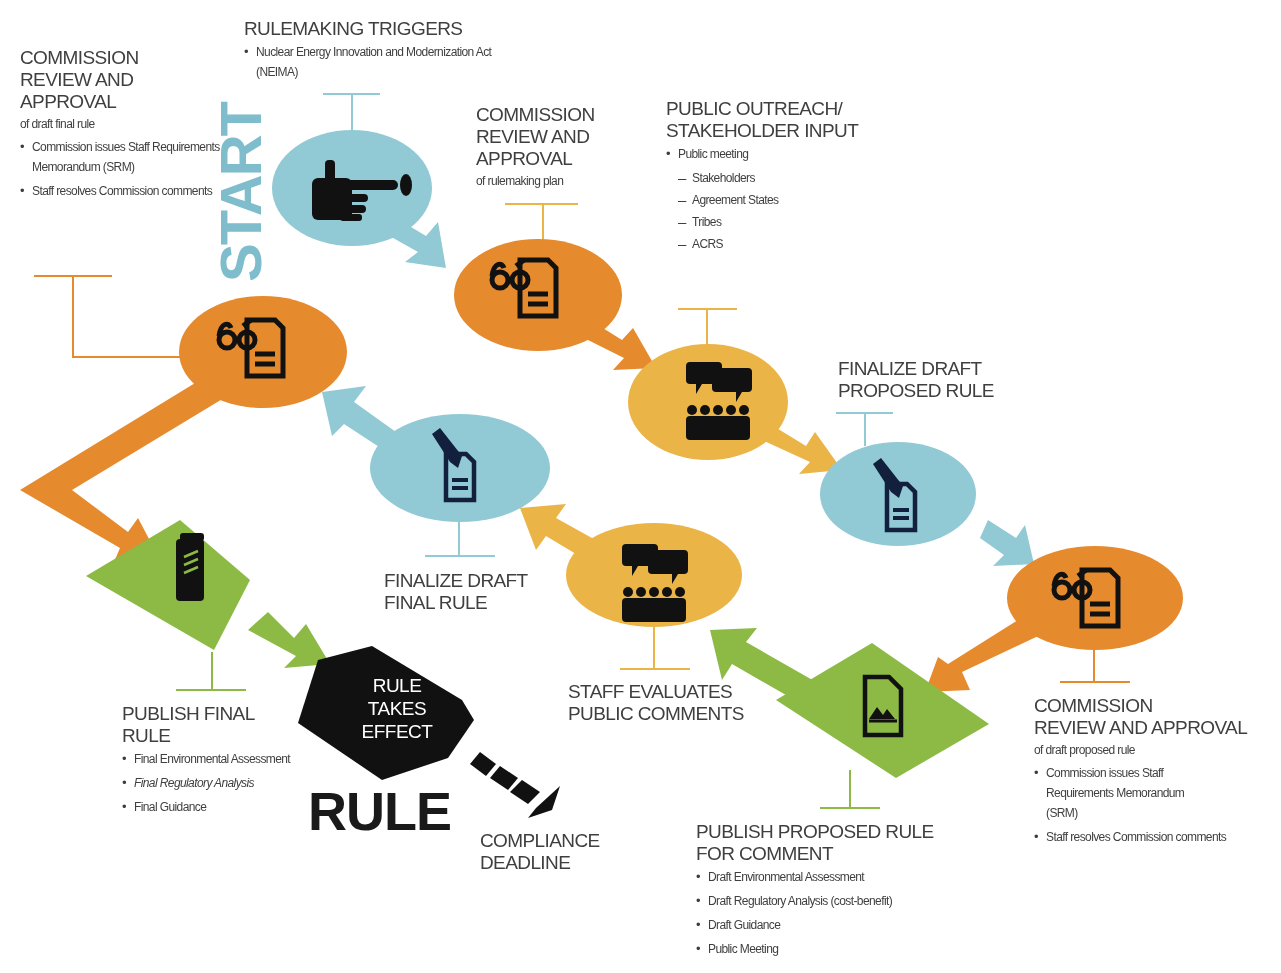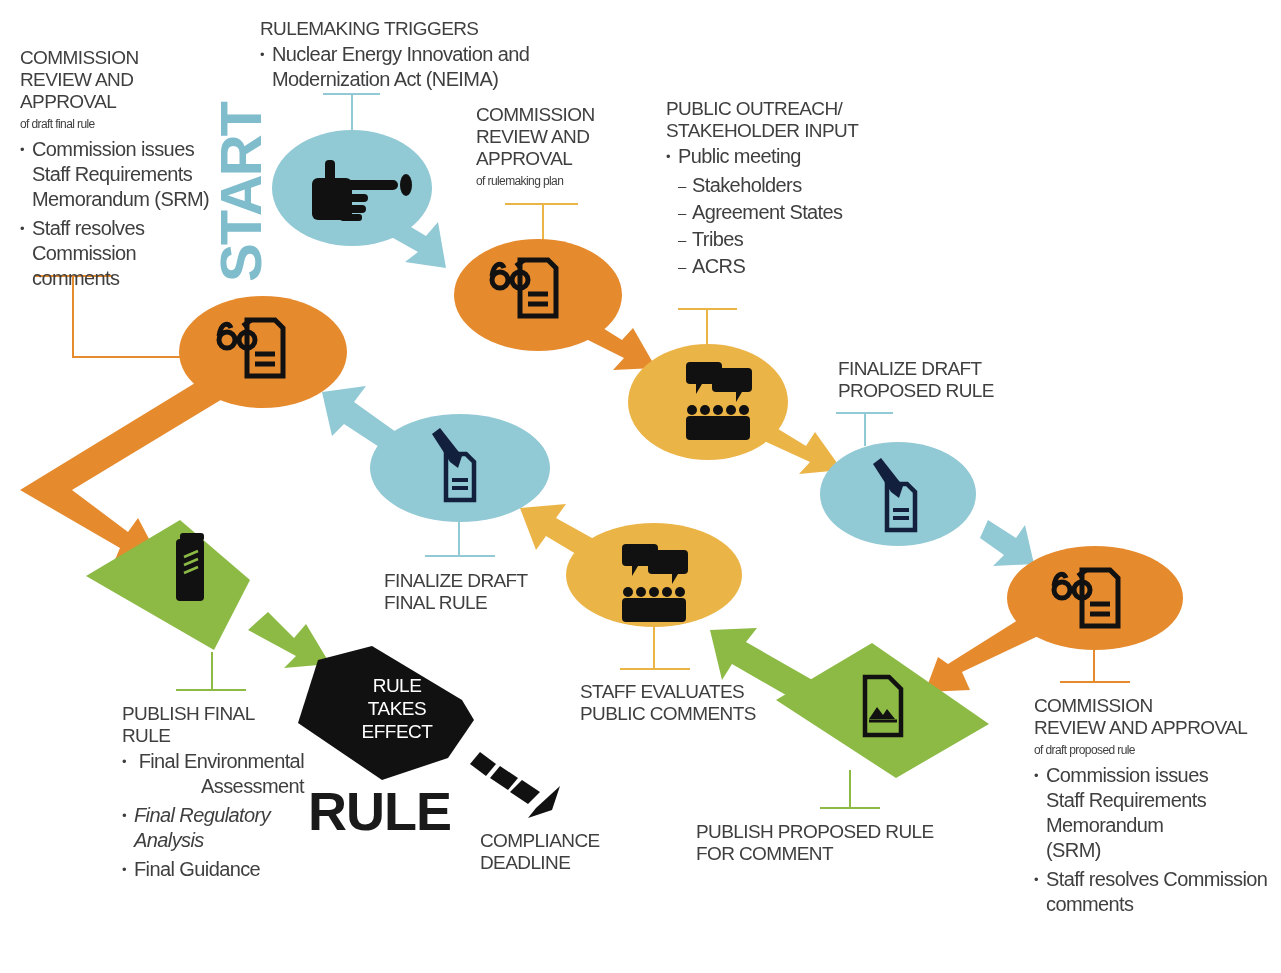--- a/index.html
+++ b/index.html
@@ -4,21 +4,21 @@
 <style>
   html, body { margin: 0; padding: 0; background: #ffffff; }
   body { width: 1281px; height: 973px; position: relative; overflow: hidden;
          font-family: "Liberation Sans", "DejaVu Sans", sans-serif; color: #3d3d3d; }
   #stage { position: absolute; left: 0; top: 0; width: 1281px; height: 973px; }
   .lbl { position: absolute; font-family: "Liberation Sans", sans-serif; color: #3f3f3f;
          letter-spacing: -0.6px; line-height: 22px; }
   .lbl .head { font-size: 19px; text-transform: none; }
   .lbl .sub { font-size: 12px; }
   .lbl ul { list-style: none; margin: 2px 0 0 0; padding: 0; }
-  .lbl li { font-size: 20px; line-height: 25px; position: relative; padding-left: 12px; margin-bottom: 4px; }
+  .lbl li { font-size: 12px; line-height: 20px; position: relative; padding-left: 12px; margin-bottom: 4px; }
   .lbl li::before { content: "•"; position: absolute; left: 0; top: 0; font-size: 13px; }
   .lbl li.dash { padding-left: 26px; margin-bottom: 2px; }
   .lbl li.dash::before { content: "–"; left: 12px; font-size: 15px; }
   .start { position: absolute; left: 210px; top: 108px; width: 60px; height: 170px;
            color: #7fbccc; font-weight: bold; font-size: 58px; letter-spacing: -2px;
            writing-mode: vertical-rl; transform: rotate(180deg); font-family: "Liberation Sans", sans-serif;
            display: flex; align-items: center; justify-content: center; }
   .big-rule { position: absolute; left: 308px; top: 780px; font-size: 54px; font-weight: bold;
               color: #1a1a1a; letter-spacing: -1px; font-family: "Liberation Sans", sans-serif; }
   .effect { position: absolute; left: 352px; top: 674px; width: 90px; text-align: center;
@@ -177,21 +177,21 @@
     <g transform="translate(174,533)">
       <rect x="2" y="6" width="28" height="62" rx="4" fill="#111111"></rect>
       <rect x="6" y="0" width="24" height="8" rx="3" fill="#111111"></rect>
       <path d="M10 24 L24 18 M10 32 L24 26 M10 40 L24 34" stroke="#8cba45" stroke-width="2.5"></path>
     </g>
   </g>
 </svg>
 
 <div class="start">START</div>
 
-<div class="lbl" style="left:260px; top:18px; width:290px;">
+<div class="lbl" style="left:244px; top:18px; width:290px;">
   <div class="head">RULEMAKING TRIGGERS</div>
   <ul>
       <li>Nuclear Energy Innovation and Modernization Act (NEIMA)</li>
     </ul>
 </div>
 
 <div class="lbl" style="left:20px; top:47px; width:200px;">
   <div class="head">COMMISSION</div>
   <div class="head">REVIEW AND</div>
   <div class="head">APPROVAL</div>
@@ -232,37 +232,43 @@
   <div class="sub">of draft proposed rule</div>
   <ul>
     <li style="width:170px;">Commission issues Staff Requirements Memorandum (SRM)</li>
     <li>Staff resolves Commission comments</li>
   </ul>
 </div>
 
 <div class="lbl" style="left:696px; top:821px; width:340px;">
   <div class="head">PUBLISH PROPOSED RULE</div>
   <div class="head">FOR COMMENT</div>
-</div>
-
-<div class="lbl" style="left:580px; top:681px; width:200px;">
+  <ul>
+    <li>Draft Environmental Assessment</li>
+    <li>Draft Regulatory Analysis (cost-benefit)</li>
+    <li>Draft Guidance</li>
+    <li>Public Meeting</li>
+  </ul>
+</div>
+
+<div class="lbl" style="left:568px; top:681px; width:200px;">
   <div class="head">STAFF EVALUATES</div>
   <div class="head">PUBLIC COMMENTS</div>
 </div>
 
 <div class="lbl" style="left:384px; top:570px; width:200px;">
   <div class="head">FINALIZE DRAFT</div>
   <div class="head">FINAL RULE</div>
 </div>
 
 <div class="lbl" style="left:122px; top:703px; width:200px;">
   <div class="head">PUBLISH FINAL</div>
   <div class="head">RULE</div>
   <ul>
-    <li style="width:170px;text-align:right;">Final Environmental Assessment</li>
+    <li style="width:170px;">Final Environmental Assessment</li>
     <li style="width:150px;font-style:italic;">Final Regulatory Analysis</li>
     <li>Final Guidance</li>
   </ul>
 </div>
 
 <div class="effect">
   <div>RULE</div>
   <div>TAKES</div>
   <div>EFFECT</div>
 </div>

